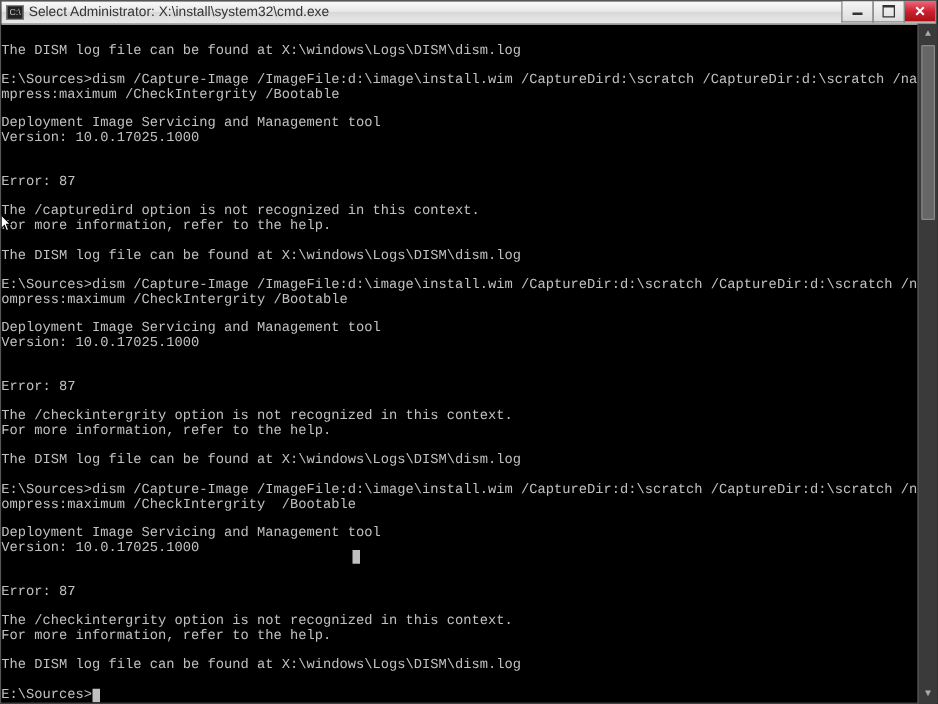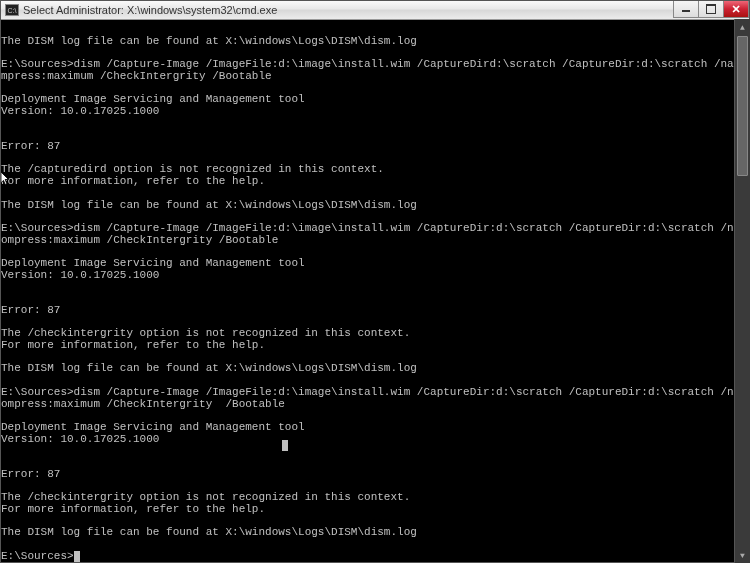--- a/index.html
+++ b/index.html
@@ -135,21 +135,21 @@
       width: 6px;
       height: 11px;
       background: #c0c0c0;
     }
   </style>
 </head>
 <body>
 
 <div class="titlebar">
   <div class="app-icon">C:\</div>
-  <div class="title-text">Select Administrator: X:\windows\system32\cmd.exe</div>
+  <div class="title-text">Select Administrator: X:\install\system32\cmd.exe</div>
   <div class="window-controls">
     <div class="win-btn min"></div>
     <div class="win-btn max"></div>
     <div class="win-btn close"></div>
   </div>
 </div>
 
 <div class="terminal"><span id="term-content">
 The DISM log file can be found at X:\windows\Logs\DISM\dism.log
 

